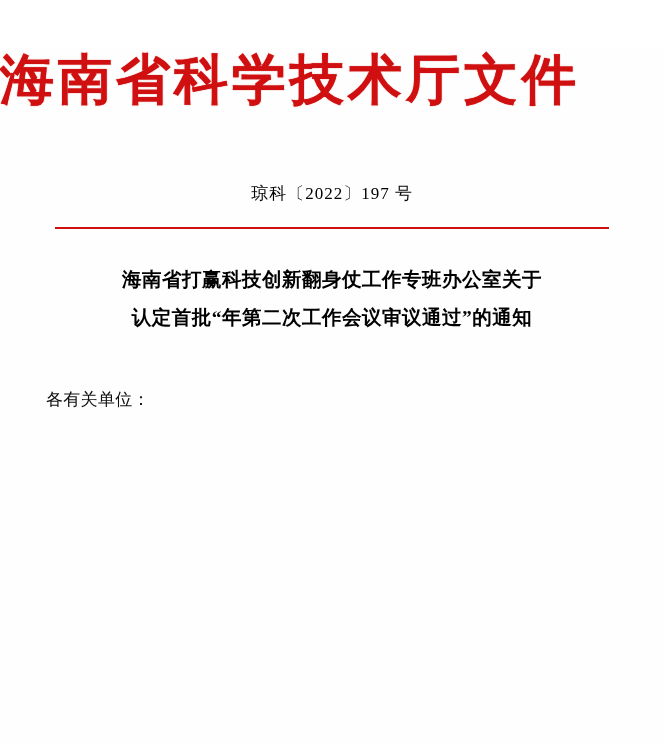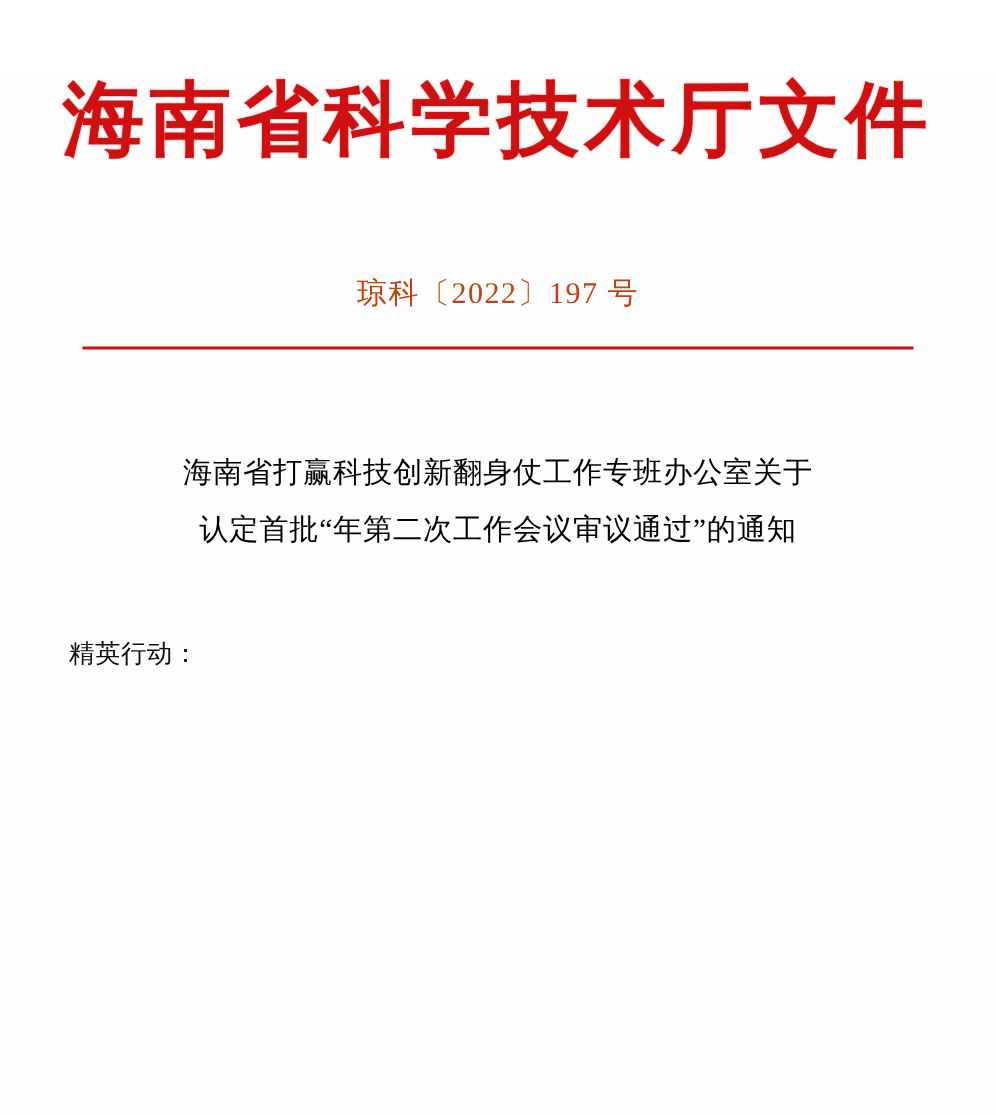--- a/index.html
+++ b/index.html
@@ -15,47 +15,46 @@
     overflow: hidden;
   }
   .page {
     position: relative;
     width: 664px;
     height: 743px;
     background: #fefefe;
     box-sizing: border-box;
   }
   .masthead {
-    text-align: center;
     margin-top: 48px;
     color: #d01010;
     font-family: "DejaVu Serif", "Liberation Serif", serif;
     font-weight: bold;
     font-size: 54px;
     letter-spacing: 4px;
     line-height: 1.15;
     text-shadow: 0 0 1px #d01010;
   }
   .doc-number {
     text-align: center;
     margin-top: 72px;
-    font-size: 20px;
+    font-size: 17px;
     letter-spacing: 1px;
-    color: #c2410c;
+    color: #000000;
   }
   .red-rule {
     margin: 22px 55px 0 55px;
     height: 2px;
     background: #d01010;
   }
   .title {
-    margin: 64px 62px 0 62px;
+    margin: 32px 62px 0 62px;
     text-align: center;
     font-size: 19.5px;
-    font-weight: normal;
+    font-weight: bold;
     line-height: 1.95;
     letter-spacing: 0.5px;
     color: #000000;
   }
   .body-block {
     margin: 44px 46px 0 46px;
     font-size: 17px;
     line-height: 2.22;
     letter-spacing: 0.3px;
     color: #0d0d0d;
@@ -79,16 +78,16 @@
   <div class="doc-number">琼科〔2022〕197 号</div>
 
   <div class="red-rule"></div>
 
   <div class="title">
     <div>海南省打赢科技创新翻身仗工作专班办公室关于</div>
     <div>认定首批“年第二次工作会议审议通过”的通知</div>
   </div>
 
   <div class="body-block">
-    <div class="salutation">精英行动：</div>
+    <div class="salutation">各有关单位：</div>
   </div>
 
 </div>
 
 </body></html>

